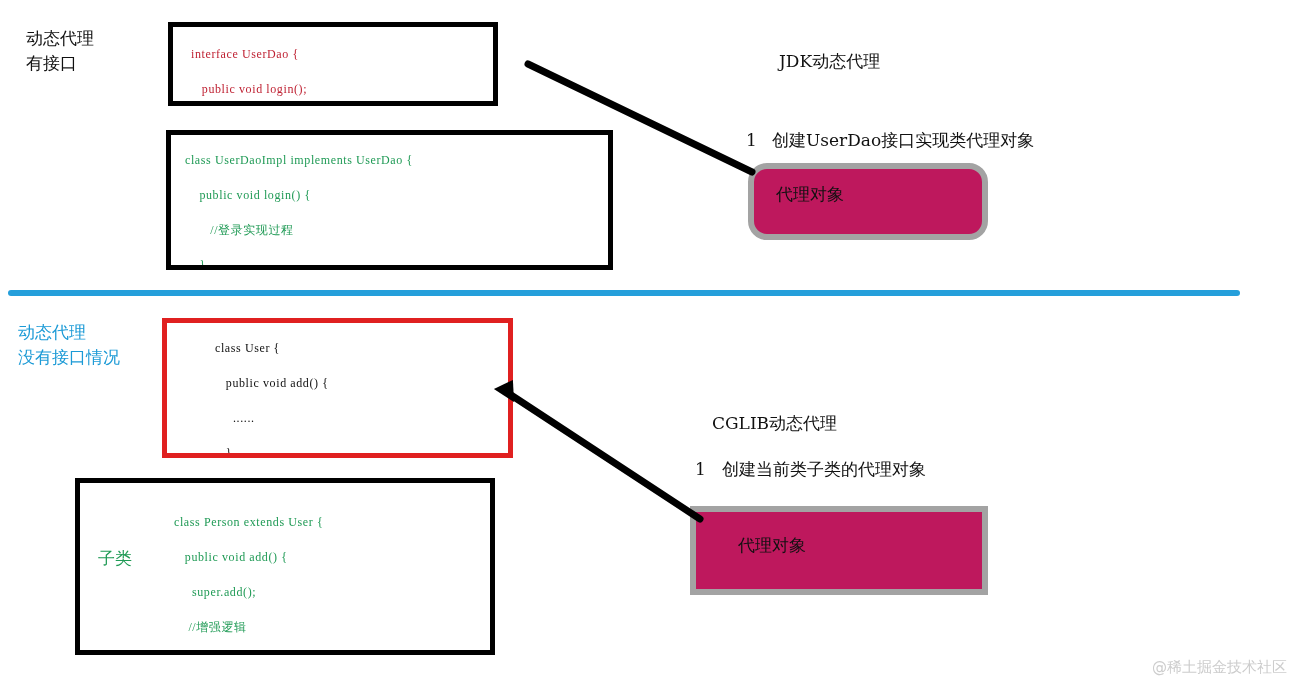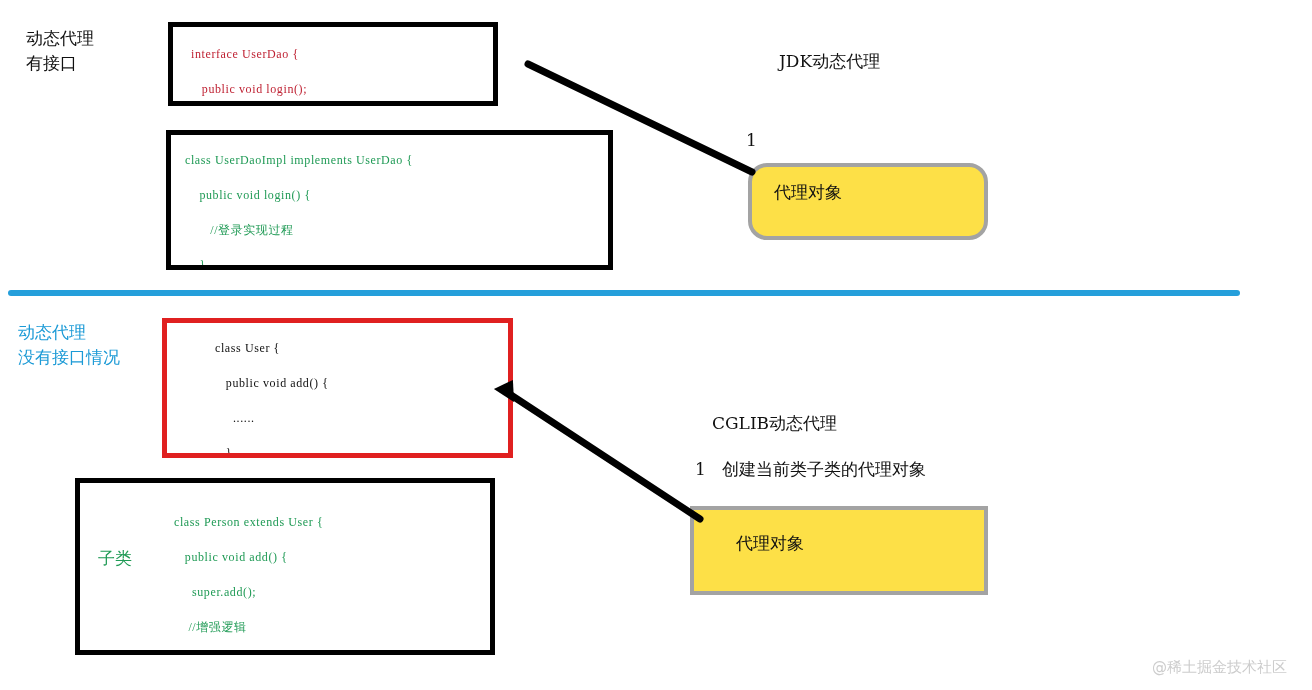--- a/index.html
+++ b/index.html
@@ -52,22 +52,22 @@
     font-family: "DejaVu Serif", "Liberation Serif", serif;
     font-size: 17px;
     line-height: 24px;
     color: #111111;
     white-space: pre;
   }
 
   
   .proxy-box {
     box-sizing: border-box;
-    background: #fde047;
-    border: 4px solid #a3a3a3;
+    background: #be185d;
+    border: 6px solid #a3a3a3;
   }
   .proxy-box.rounded { border-radius: 19px; }
   .proxy-label {
     font-family: "DejaVu Sans", "Liberation Sans", sans-serif;
     font-size: 17px;
     color: #111111;
     white-space: pre;
   }
 
   
@@ -113,20 +113,21 @@
     <div class="code-text green" style="margin:8px 0 0 14px;">class UserDaoImpl implements UserDao {
     public void login() {
        //登录实现过程
     }
 }</div>
   </div>
 
   <div class="abs annot" style="left:779px; top:49px;">JDK动态代理</div>
 
   <div class="abs annot" style="left:746px; top:128px;">1</div>
+  <div class="abs annot" style="left:772px; top:128px;">创建UserDao接口实现类代理对象</div>
 
   <div class="abs proxy-box rounded" style="left:748px; top:163px; width:240px; height:77px;">
     <div class="proxy-label" style="margin:14px 0 0 22px;">代理对象</div>
   </div>
 
   <div class="abs divider" style="left:8px; top:290px; width:1232px;"></div>
 
   <div class="abs side-label blue" style="left:18px; top:320px;">动态代理
 没有接口情况</div>
 

